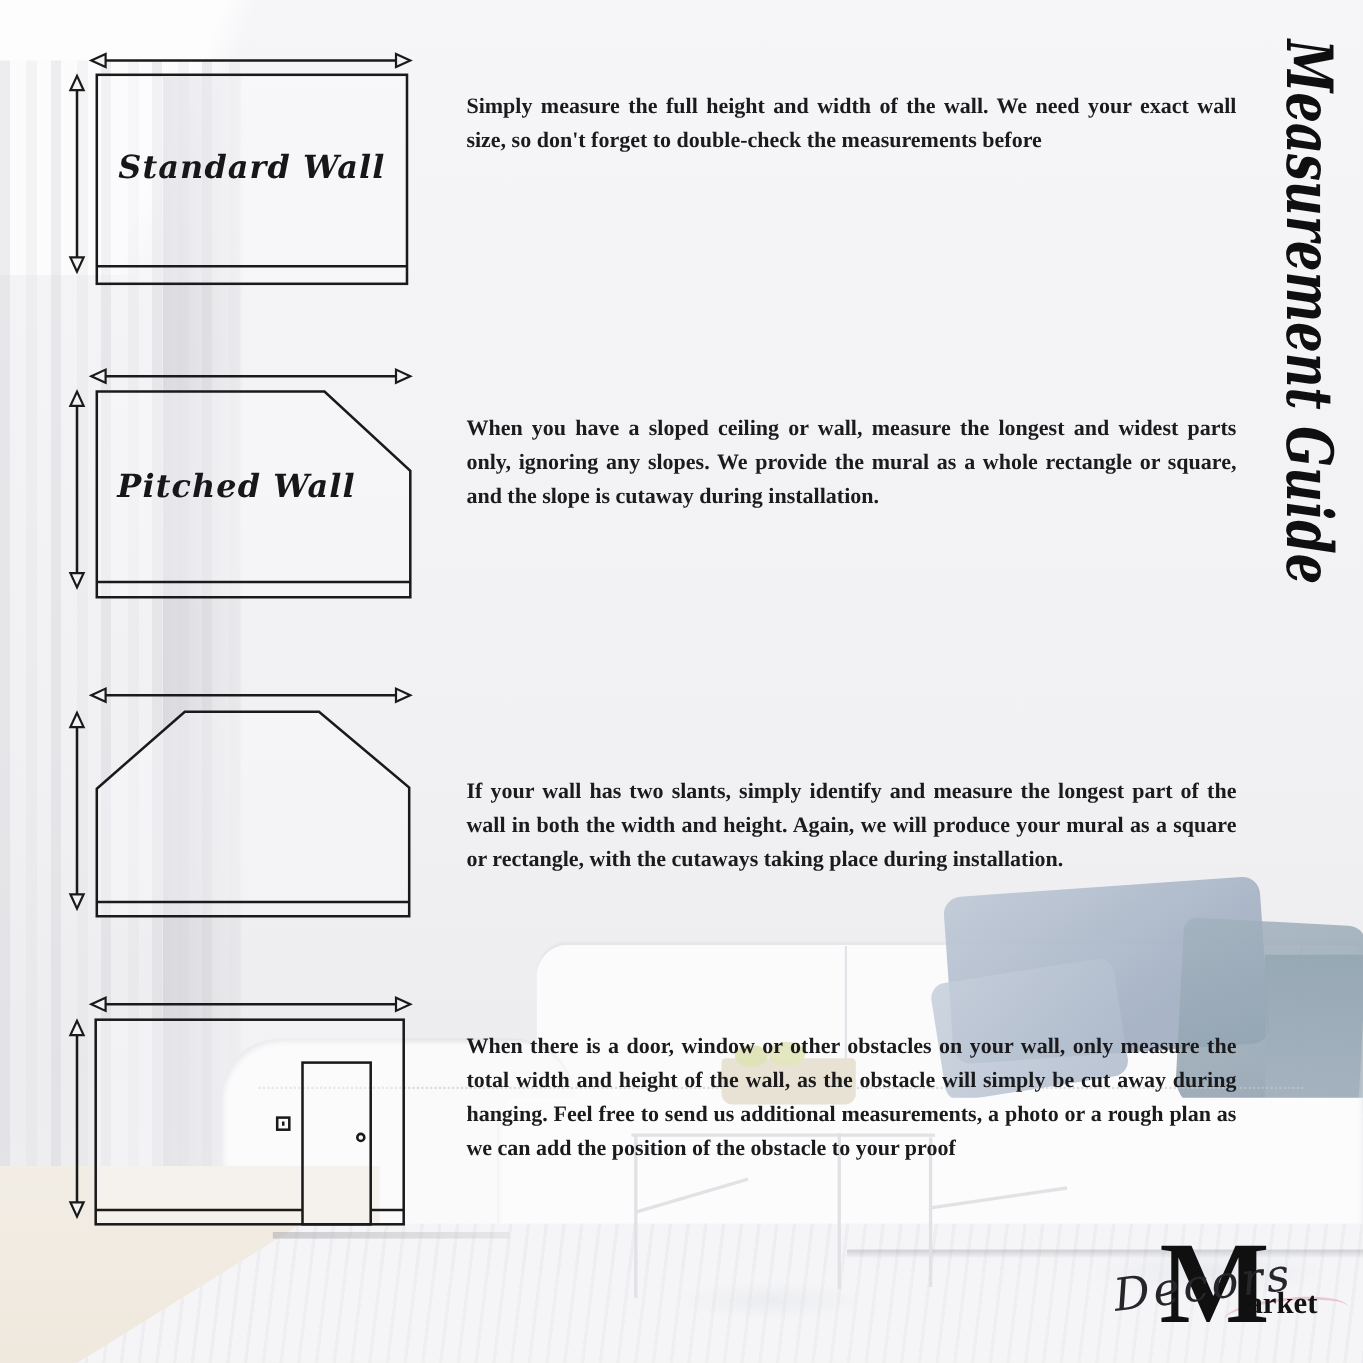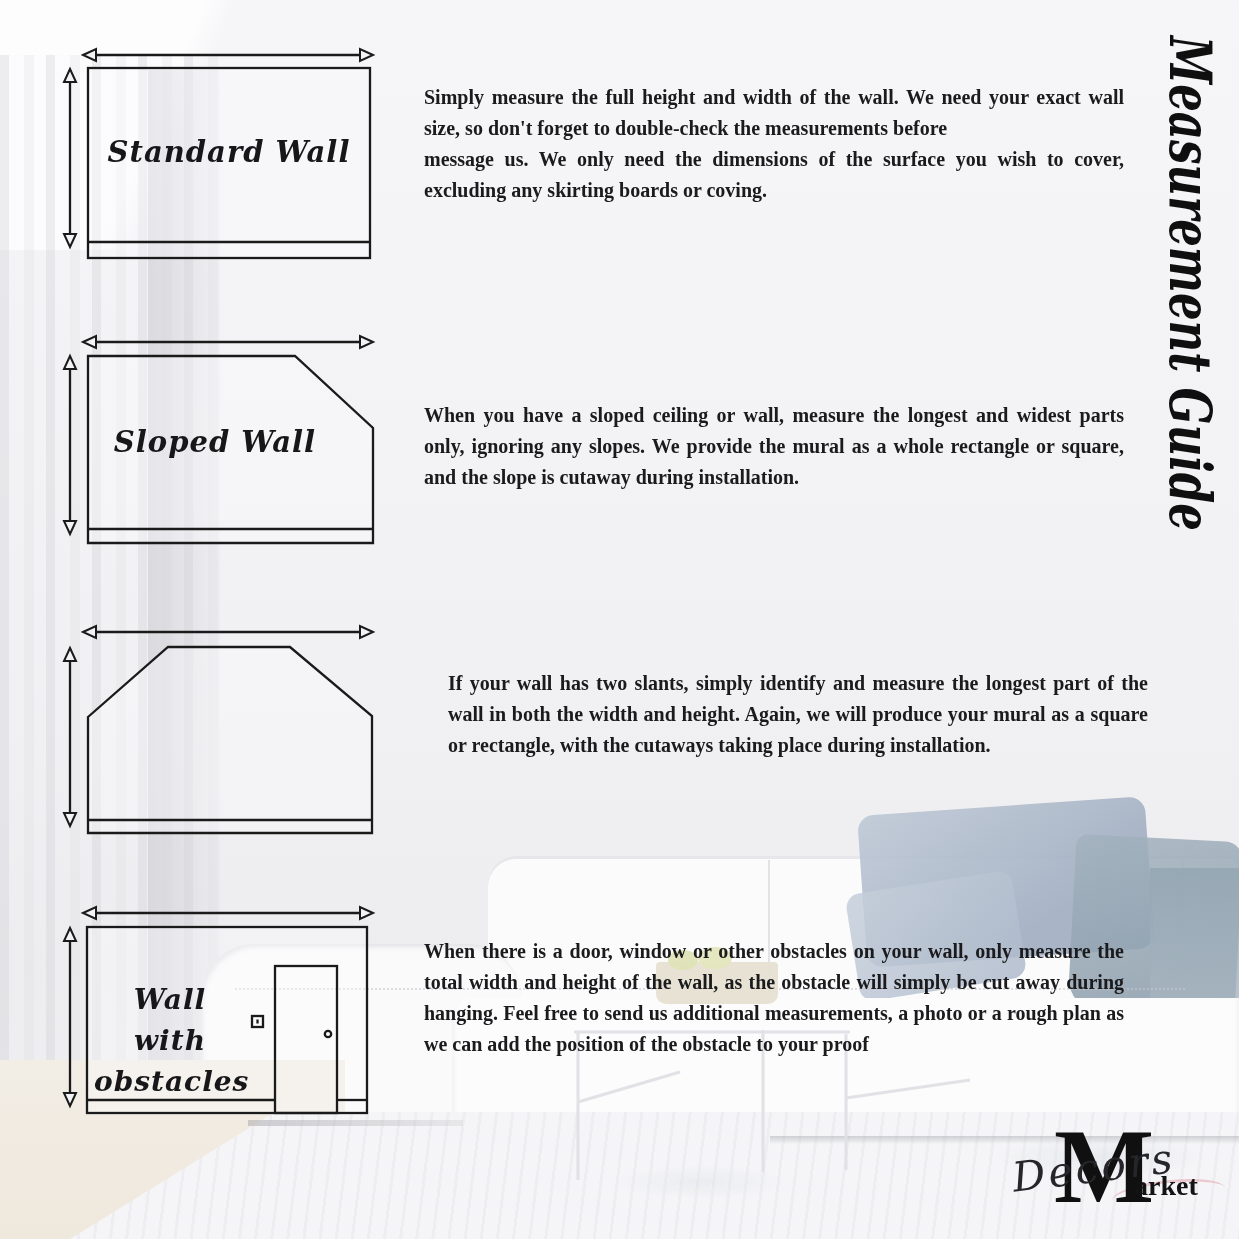--- a/index.html
+++ b/index.html
@@ -59,21 +59,21 @@
   .wall-label{position:absolute;font-family:"DejaVu Serif",serif;font-style:italic;font-weight:700;
               color:#17171a;font-size:29px;text-align:center;letter-spacing:1px;}
   .l1{left:44px;top:97px;width:260px;}
   .l2{left:30px;top:100px;width:260px;}
   .l3{left:45px;top:109px;width:260px;}
   .l4{left:39px;top:84px;width:152px;line-height:41px;font-size:28px;}
 
   
   .para{position:absolute;left:424px;width:700px;font-family:"Liberation Serif",serif;
         font-weight:700;font-size:20px;line-height:31px;color:#1b1b1d;text-align:justify;margin:0;}
-  .p1{top:82px;} .p2{top:400px;} .p3{top:668px;margin-left:24px;} .p4{top:936px;}
+  .p1{top:82px;} .p2{top:374px;} .p3{top:704px;} .p4{top:936px;}
 
   
   .vtitle{position:absolute;left:1108px;top:8px;width:131px;height:590px;}
 
   
   .logo{position:absolute;left:1012px;top:1126px;width:226px;height:110px;}
   .logo .accent{position:absolute;left:100px;top:54px;width:114px;height:26px;
         border-top:3px solid rgba(222,148,160,.45);border-radius:50%;transform:rotate(-6deg);}
   .logo .mono{position:absolute;left:42px;top:-12px;font-family:"Liberation Serif",serif;
         font-weight:700;font-size:106px;line-height:1;color:#101011;}
@@ -130,38 +130,38 @@
         <line class="stroke" x1="15" y1="44" x2="15" y2="196"></line>
         <polygon class="head" points="15,31 9,44 21,44"></polygon>
         <polygon class="head" points="15,209 9,196 21,196"></polygon>
       </g>
       <rect class="stroke wallfill" x="33" y="30" width="282" height="190"></rect>
       <line class="stroke" x1="33" y1="204" x2="315" y2="204"></line>
     </svg>
     <div class="wall-label l1">Standard Wall</div>
   </div>
   <p class="para p1"><span>Simply measure the full height and width of the wall. We need your exact wall size, so don't forget to double-check the measurements before</span><br>
-  <span>message us. We only need the dimensions of the surface you wish to cover, excluding any skirting boards or coving.</span></p>
+  </p>
 
   <div class="diag d2">
     <svg width="335" height="232">
       <g>
         <line class="stroke" x1="40" y1="17" x2="306" y2="17"></line>
         <polygon class="head" points="28,17 41,11 41,23"></polygon>
         <polygon class="head" points="318,17 305,11 305,23"></polygon>
       </g>
       <g>
         <line class="stroke" x1="15" y1="44" x2="15" y2="196"></line>
         <polygon class="head" points="15,31 9,44 21,44"></polygon>
         <polygon class="head" points="15,209 9,196 21,196"></polygon>
       </g>
       <polygon class="stroke wallfill" points="33,31 240,31 318,103 318,218 33,218"></polygon>
       <line class="stroke" x1="33" y1="204" x2="318" y2="204"></line>
     </svg>
-    <div class="wall-label l2">Sloped Wall</div>
+    <div class="wall-label l2">Pitched Wall</div>
   </div>
   <p class="para p2">When you have a sloped ceiling or wall, measure the longest and widest parts only, ignoring any slopes. We provide the mural as a whole rectangle or square, and the slope is cutaway during installation.</p>
 
   <div class="diag d3">
     <svg width="335" height="232">
       <g>
         <line class="stroke" x1="40" y1="17" x2="306" y2="17"></line>
         <polygon class="head" points="28,17 41,11 41,23"></polygon>
         <polygon class="head" points="318,17 305,11 305,23"></polygon>
       </g>
@@ -189,21 +189,20 @@
         <polygon class="head" points="15,211 9,198 21,198"></polygon>
       </g>
       <rect class="stroke wallfill" x="32" y="32" width="280" height="186"></rect>
       <line class="stroke" x1="32" y1="205" x2="220" y2="205"></line>
       <line class="stroke" x1="282" y1="205" x2="312" y2="205"></line>
       <rect class="stroke" x="220" y="71" width="62" height="147"></rect>
       <circle class="stroke" cx="273" cy="139" r="3.2"></circle>
       <rect class="stroke" x="197" y="121" width="11" height="11"></rect>
       <line class="stroke" x1="202.5" y1="124.5" x2="202.5" y2="128.5"></line>
     </svg>
-    <div class="wall-label l4">Wall with obstacles</div>
   </div>
   <p class="para p4">When there is a door, window or other obstacles on your wall, only measure the total width and height of the wall, as the obstacle will simply be cut away during hanging. Feel free to send us additional measurements, a photo or a rough plan as we can add the position of the obstacle to your proof</p>
 
   <svg class="vtitle" width="131" height="590">
     <text transform="translate(62,28) rotate(90)" font-family="DejaVu Serif, serif" font-style="italic" font-weight="700" font-size="58" fill="#0f0f10" textLength="495" lengthAdjust="spacingAndGlyphs">Measurement Guide</text>
   </svg>
 
   <div class="logo">
     <div class="accent"></div>
     <span class="mono">M</span>

